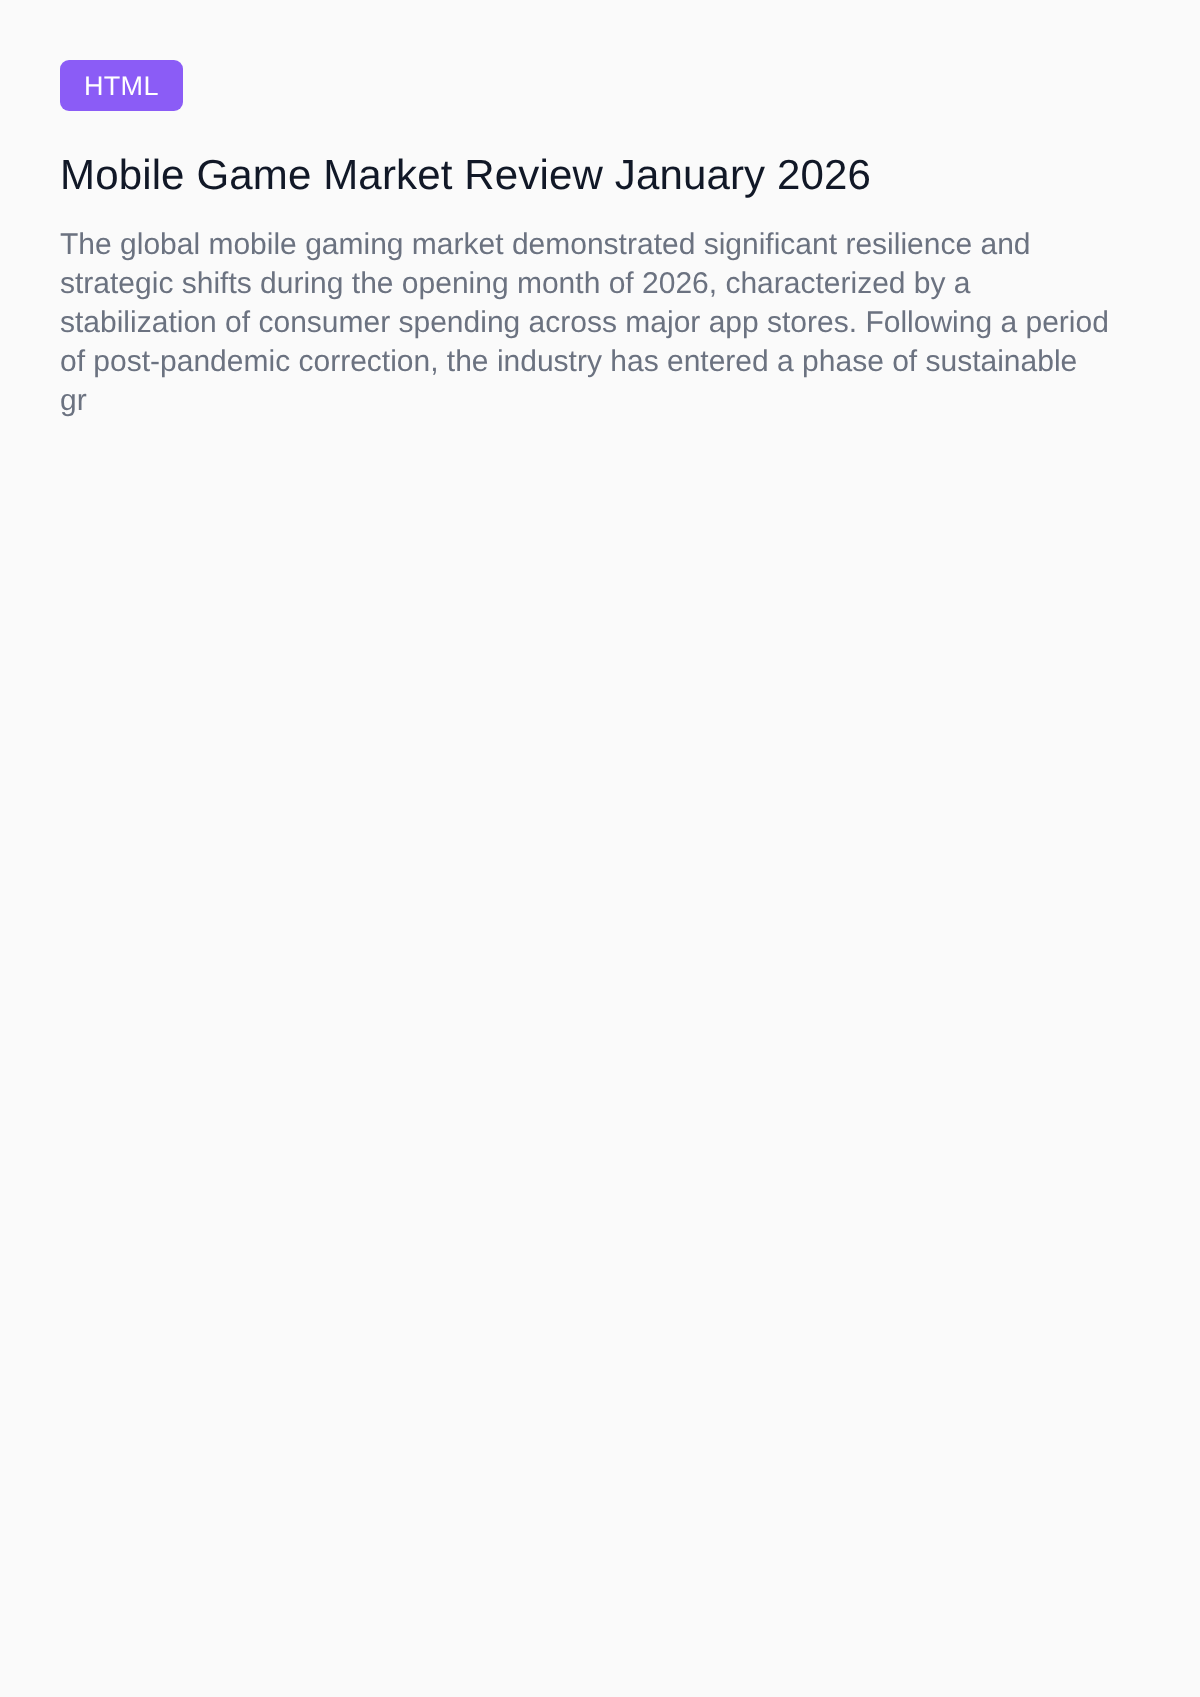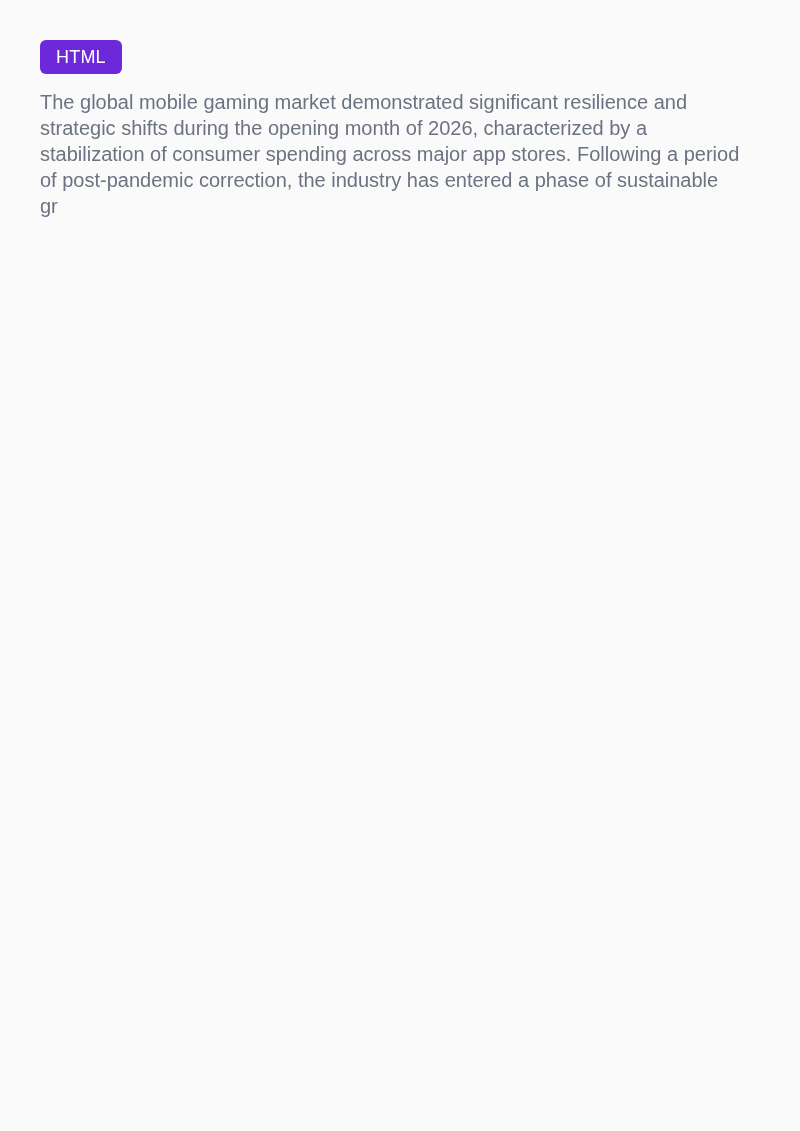--- a/index.html
+++ b/index.html
@@ -12,21 +12,21 @@
       height: 1131px;
       font-family: "Liberation Sans", "DejaVu Sans", sans-serif;
       position: relative;
       overflow: hidden;
     }
     .page {
       padding: 40px 40px 0 40px;
     }
     .badge {
       display: inline-block;
-      background: #6d28d9;
+      background: #8b5cf6;
       color: #ffffff;
       font-size: 18px;
       line-height: 34px;
       height: 34px;
       padding: 0 16px;
       border-radius: 6px;
       letter-spacing: 0.2px;
     }
     .title {
       margin: 25px 0 0 0;
@@ -42,14 +42,15 @@
       font-size: 20px;
       line-height: 26px;
       color: #6b7280;
     }
   </style>
 </head>
 <body>
 
 <div class="page">
   <span class="badge">HTML</span>
+  <h1 class="title">Mobile Game Market Review January 2026</h1>
   <p class="body-text">The global mobile gaming market demonstrated significant resilience and strategic shifts during the opening month of 2026, characterized by a stabilization of consumer spending across major app stores. Following a period of post-pandemic correction, the industry has entered a phase of sustainable gr</p>
 </div>
 
 </body></html>

